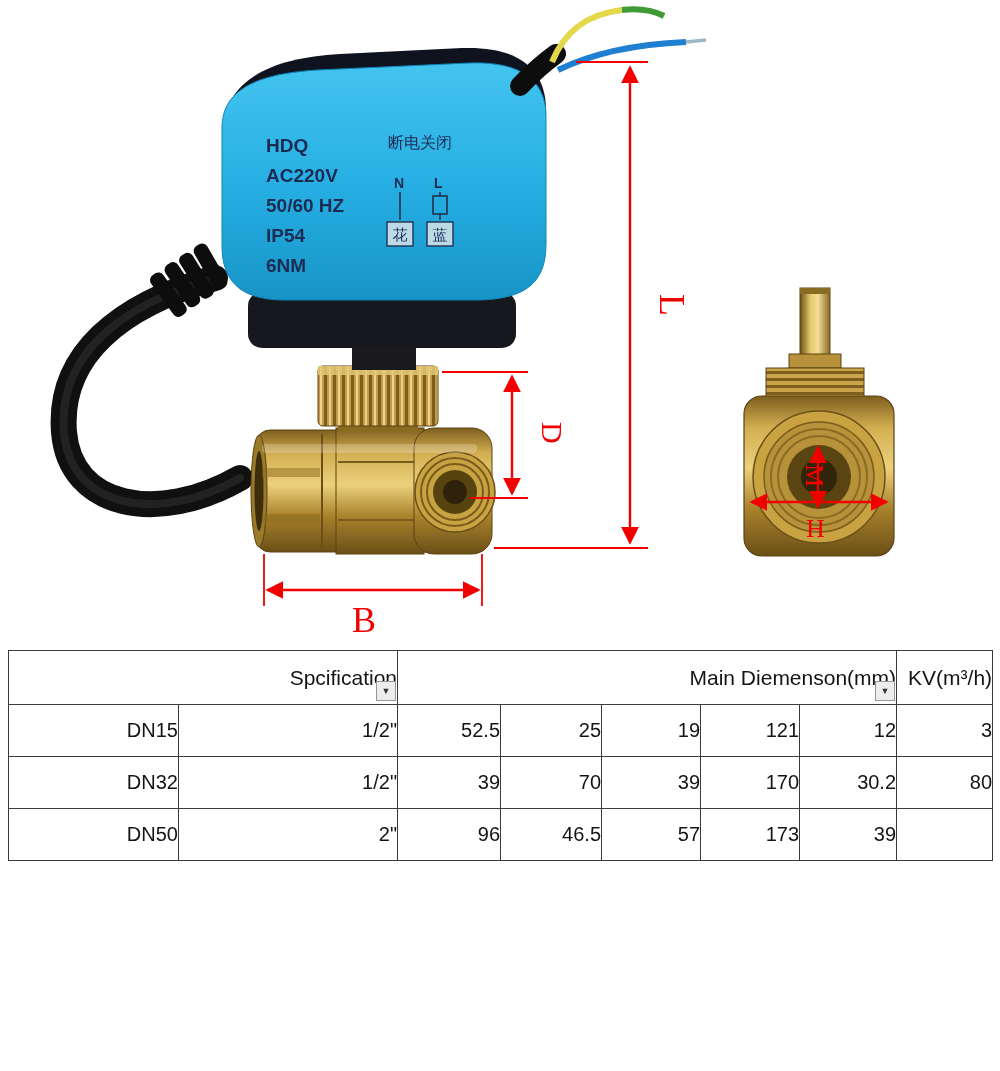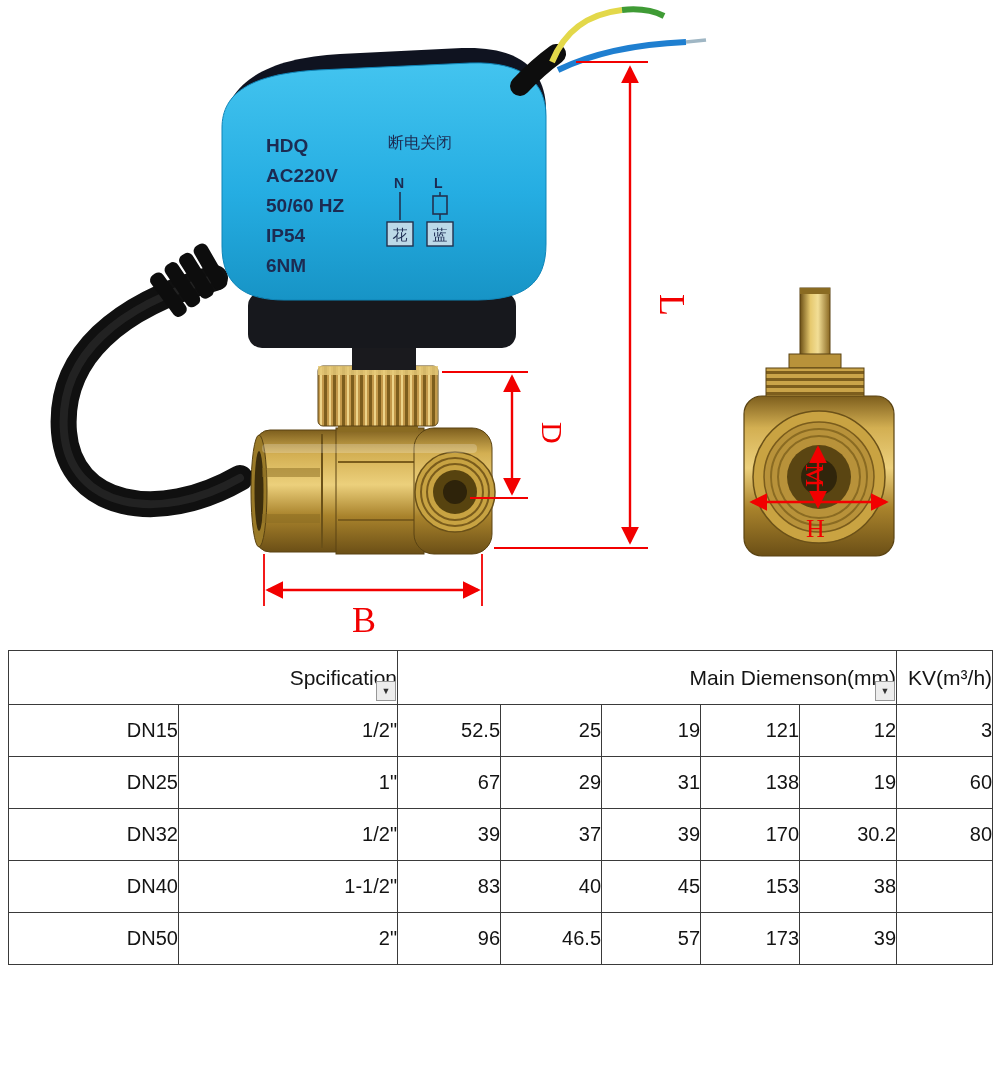--- a/index.html
+++ b/index.html
@@ -201,48 +201,28 @@
       <td>DN15</td>
       <td>1/2"</td>
       <td>52.5</td>
       <td>25</td>
       <td>19</td>
       <td>121</td>
       <td>12</td>
       <td>3</td>
     </tr>
     <tr>
-      <td>DN25</td>
-      <td>1"</td>
-      <td>67</td>
-      <td>29</td>
-      <td>31</td>
-      <td>138</td>
-      <td>19</td>
-      <td>60</td>
-    </tr>
-    <tr>
       <td>DN32</td>
       <td>1/2"</td>
       <td>39</td>
-      <td>37</td>
+      <td>70</td>
       <td>39</td>
       <td>170</td>
       <td>30.2</td>
       <td>80</td>
-    </tr>
-    <tr>
-      <td>DN40</td>
-      <td>1-1/2"</td>
-      <td>83</td>
-      <td>40</td>
-      <td>45</td>
-      <td>153</td>
-      <td>38</td>
-      <td></td>
     </tr>
     <tr>
       <td>DN50</td>
       <td>2"</td>
       <td>96</td>
       <td>46.5</td>
       <td>57</td>
       <td>173</td>
       <td>39</td>
       <td></td>

